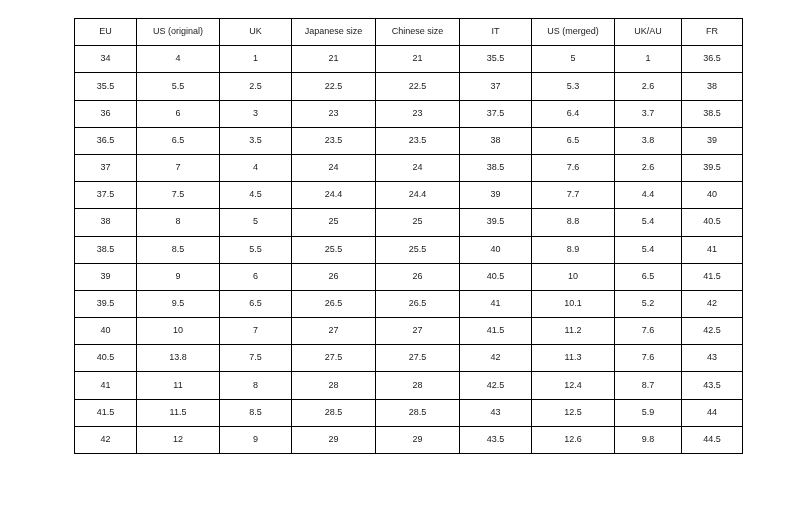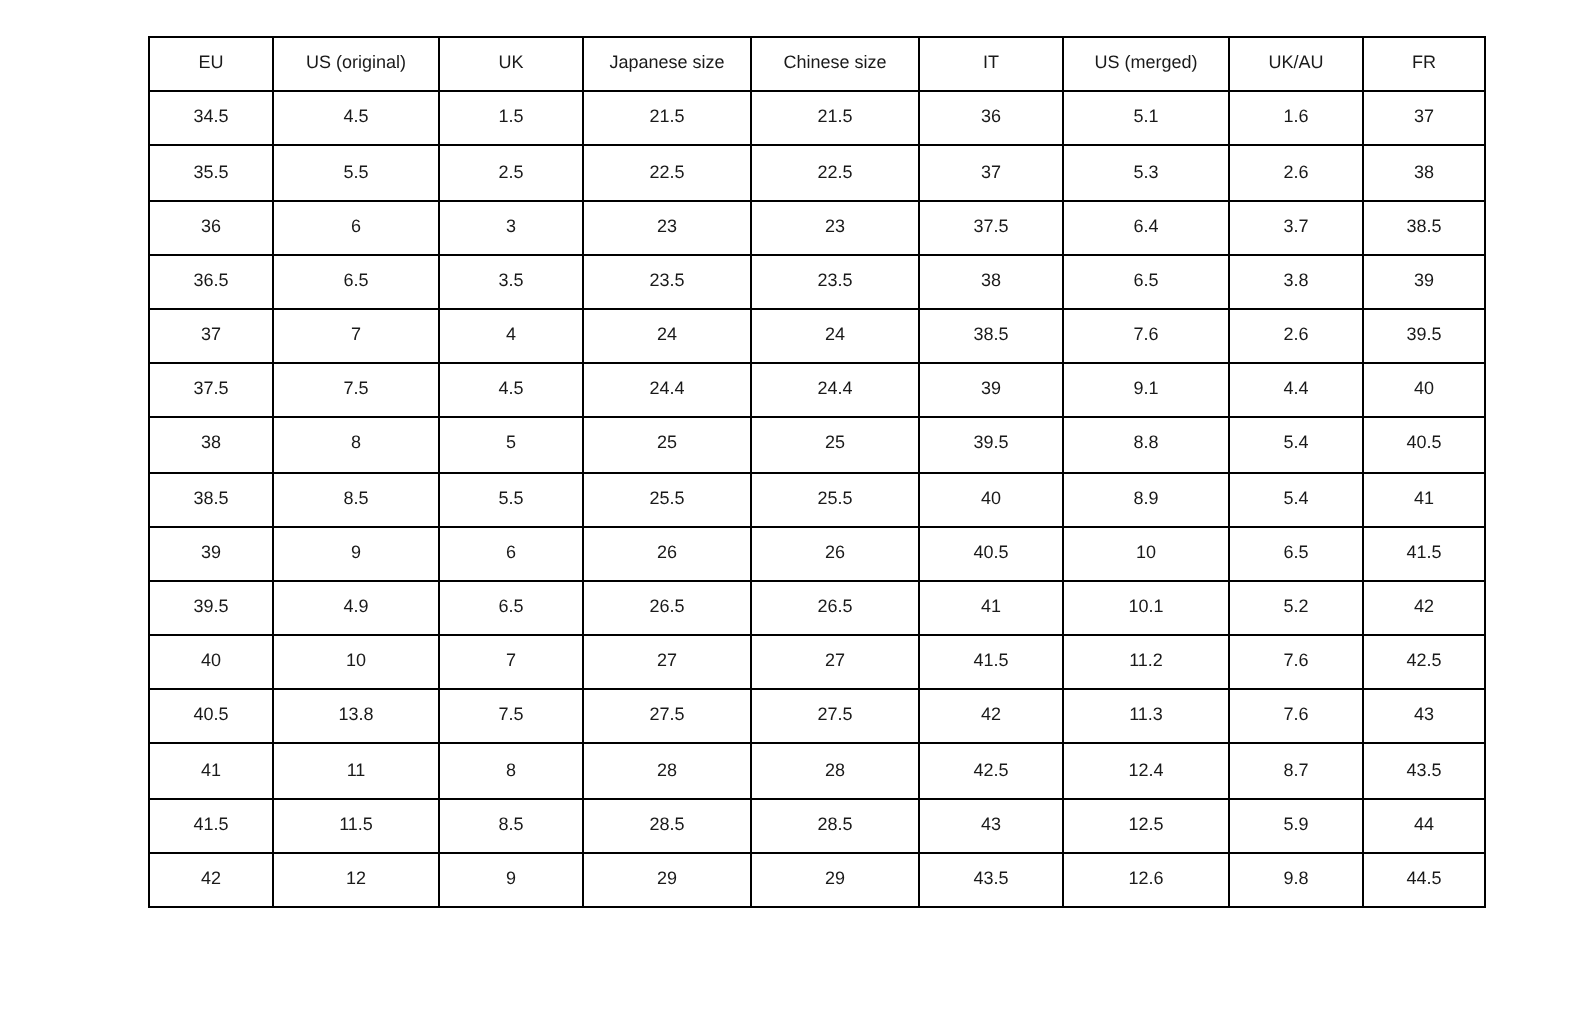--- a/index.html
+++ b/index.html
@@ -79,29 +79,29 @@
         <th>Japanese size</th>
         <th>Chinese size</th>
         <th>IT</th>
         <th>US (merged)</th>
         <th>UK/AU</th>
         <th>FR</th>
       </tr>
     </thead>
     <tbody>
       <tr>
-        <td>34.5</td>
-        <td>4.5</td>
-        <td>1.5</td>
-        <td>21.5</td>
-        <td>21.5</td>
-        <td>36</td>
-        <td>5.1</td>
-        <td>1.6</td>
-        <td>37</td>
+        <td>34</td>
+        <td>4</td>
+        <td>1</td>
+        <td>21</td>
+        <td>21</td>
+        <td>35.5</td>
+        <td>5</td>
+        <td>1</td>
+        <td>36.5</td>
       </tr>
       <tr>
         <td>35.5</td>
         <td>5.5</td>
         <td>2.5</td>
         <td>22.5</td>
         <td>22.5</td>
         <td>37</td>
         <td>5.3</td>
         <td>2.6</td>
@@ -140,21 +140,21 @@
         <td>2.6</td>
         <td>39.5</td>
       </tr>
       <tr>
         <td>37.5</td>
         <td>7.5</td>
         <td>4.5</td>
         <td>24.4</td>
         <td>24.4</td>
         <td>39</td>
-        <td>9.1</td>
+        <td>7.7</td>
         <td>4.4</td>
         <td>40</td>
       </tr>
       <tr>
         <td>38</td>
         <td>8</td>
         <td>5</td>
         <td>25</td>
         <td>25</td>
         <td>39.5</td>
@@ -179,21 +179,21 @@
         <td>6</td>
         <td>26</td>
         <td>26</td>
         <td>40.5</td>
         <td>10</td>
         <td>6.5</td>
         <td>41.5</td>
       </tr>
       <tr>
         <td>39.5</td>
-        <td>4.9</td>
+        <td>9.5</td>
         <td>6.5</td>
         <td>26.5</td>
         <td>26.5</td>
         <td>41</td>
         <td>10.1</td>
         <td>5.2</td>
         <td>42</td>
       </tr>
       <tr>
         <td>40</td>

